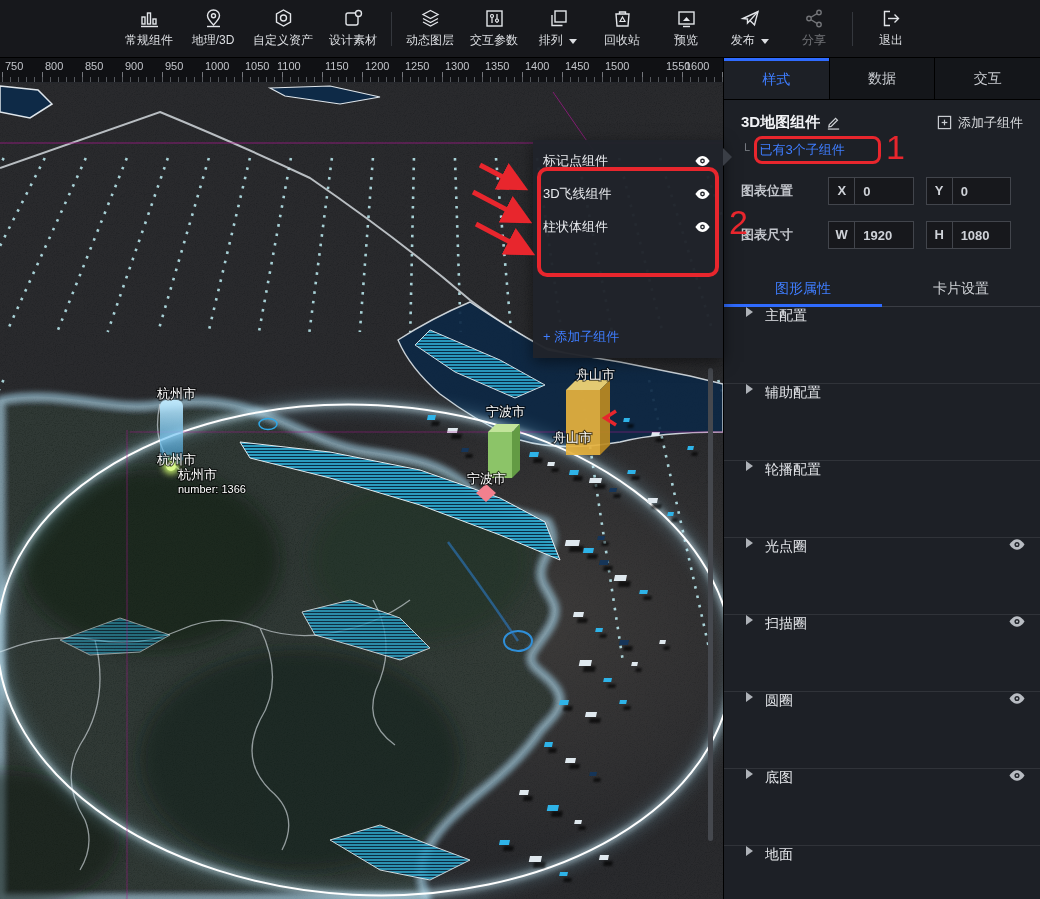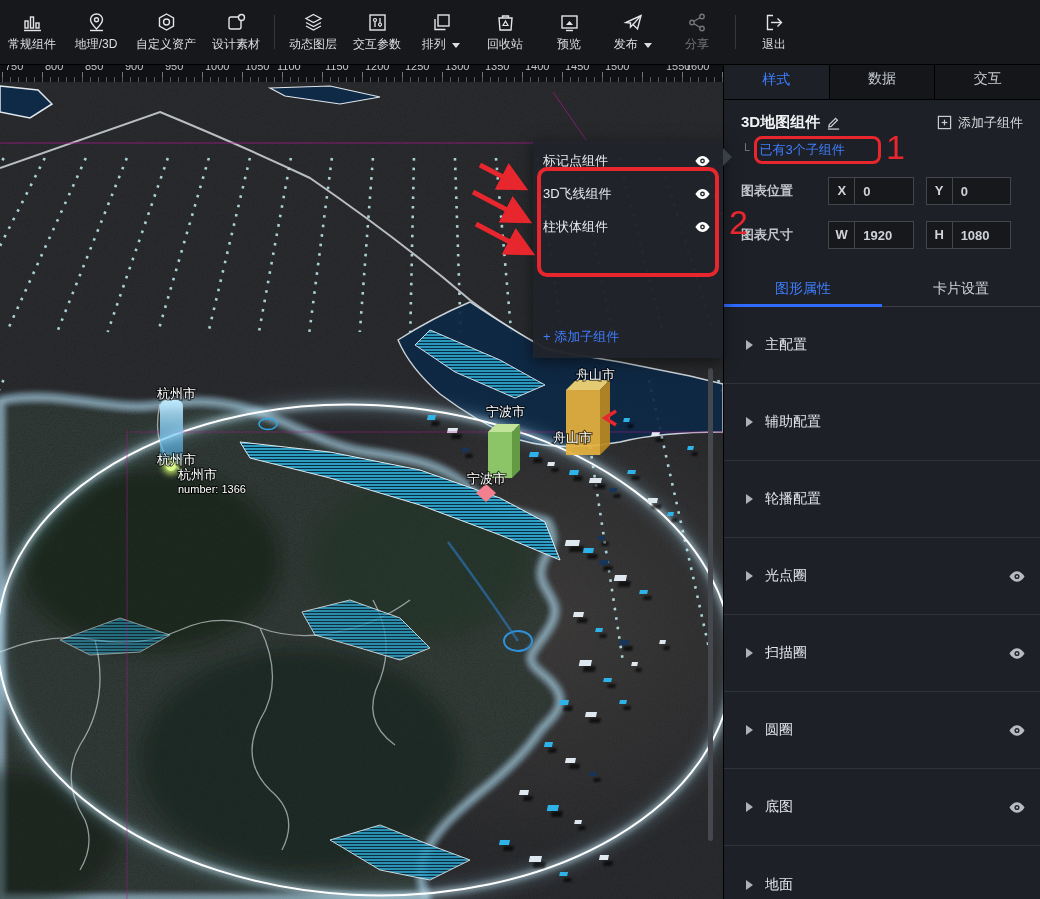--- a/index.html
+++ b/index.html
@@ -1,23 +1,23 @@
 <!DOCTYPE html>
 <html><head>
 <meta charset="utf-8">
 <style>
   * { margin:0; padding:0; box-sizing:border-box; }
   html,body { width:1040px; height:899px; overflow:hidden; background:#0c0d0f;
               font-family:"Liberation Sans","DejaVu Sans",sans-serif; }
   #app { position:relative; width:1040px; height:899px; background:#131417; }
 
   
-  #header { position:absolute; left:0; top:0; width:1040px; height:65px;
+  #header { position:absolute; left:0; top:0; width:1040px; height:58px;
             background:#17181c; border-bottom:1px solid #000; z-index:30;
-            display:flex; align-items:center; justify-content:flex-start; }
+            display:flex; align-items:center; justify-content:center; }
   .hgroup { display:flex; align-items:center; height:100%; }
   .hitem { display:flex; flex-direction:column; align-items:center; justify-content:center;
            min-width:64px; padding:0 8px; height:100%; cursor:pointer; color:#e3e5e9; }
   .hitem svg { width:21px; height:21px; margin-bottom:3px; }
   .hitem .hlabel { font-size:12px; white-space:nowrap; color:#dcdee2; }
   .hitem.dim { opacity:.45; }
   .hdiv { width:1px; height:34px; background:#34373d; margin:0 6px; }
   .caret-dn { display:inline-block; width:0; height:0; border-left:4px solid transparent;
               border-right:4px solid transparent; border-top:5px solid #dcdee2; margin-left:3px; }
 
@@ -76,21 +76,21 @@
   .igroup .ikey { width:26px; text-align:center; font-size:13px; color:#cfd2d8;
                   border-right:1px solid #42454c; line-height:26px; }
   .igroup .ival { flex:1; padding-left:8px; font-size:13px; color:#cfd2d8; }
   #inner-tabs { display:flex; height:36px; margin-top:22px; border-bottom:1px solid #3a3d44;
                 margin-left:-17px; margin-right:-17px; }
   .itab { flex:1; display:flex; align-items:center; justify-content:center; font-size:14px;
           color:#cfd2d6; cursor:pointer; position:relative; }
   .itab.active { color:#3f7dff; }
   .itab.active::after { content:""; position:absolute; left:0; right:0; bottom:-1px; height:3px; background:#2f6bff; }
   #sections { margin-left:-17px; margin-right:-17px; }
-  .section { height:77px; display:flex; align-items:center; padding:0 14px 0 22px;
+  .section { height:77px; display:flex; padding:0 14px 0 22px;
              border-bottom:1px solid #303339; cursor:pointer; }
   .section:last-child { border-bottom:none; }
   .section .scaret { width:0; height:0; border-top:5px solid transparent; border-bottom:5px solid transparent;
                      border-left:7px solid #aeb2b8; margin-right:12px; }
   .section .slabel { font-size:14px; color:#e4e6ea; flex:1; }
   .section svg { width:18px; height:13px; }
 
   
   .red-box { position:absolute; border:3px solid #e8262d; border-radius:8px; z-index:40; pointer-events:none; }
   .red-num { position:absolute; color:#e8262d; font-size:34px; z-index:40; pointer-events:none; }

